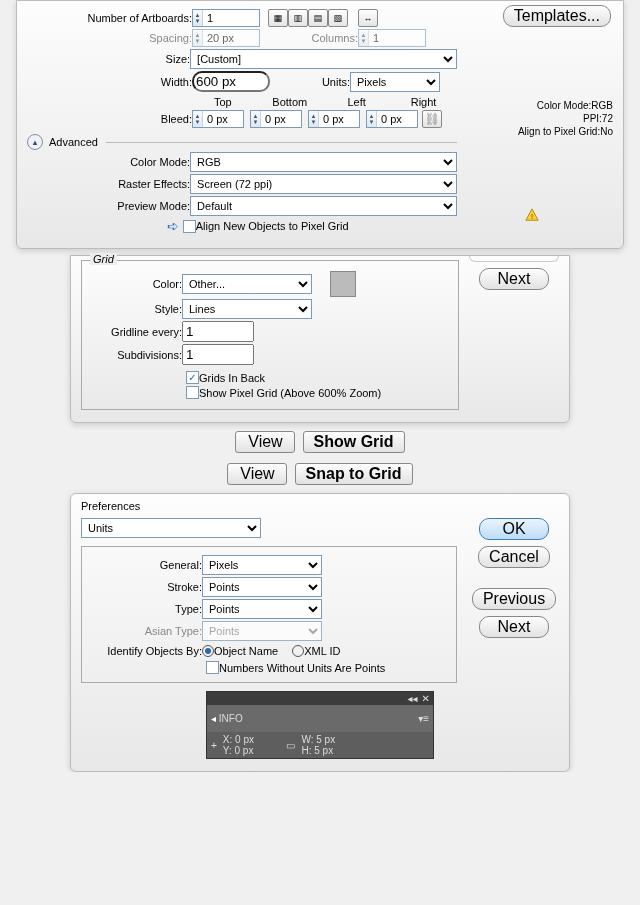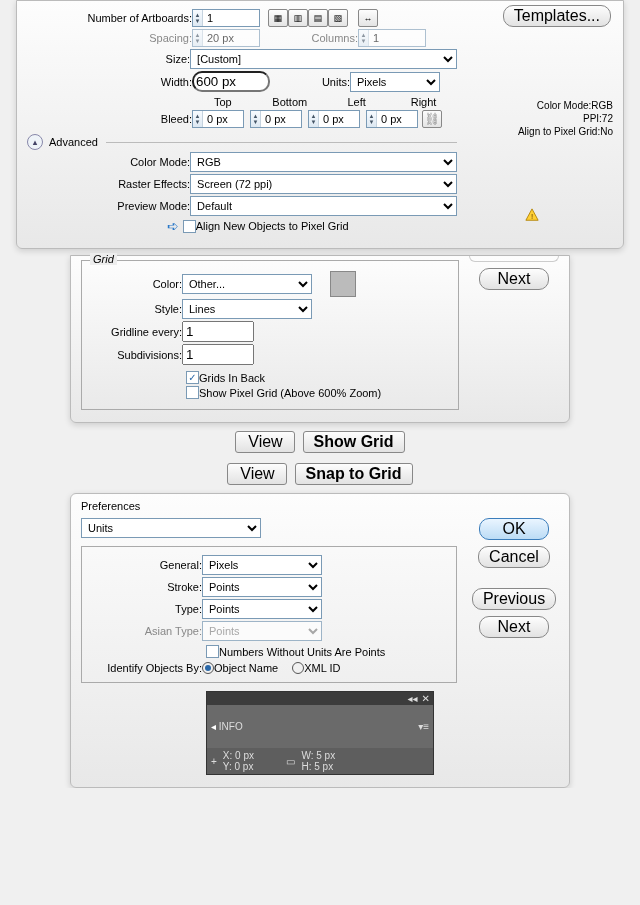--- a/index.html
+++ b/index.html
@@ -126,21 +126,21 @@
   .sideinfo { position:absolute; right:10px; top:98px; font-size:10px; text-align:right; line-height:13px; }
   .warn { position:absolute; right:84px; top:207px; width:14px;height:14px; }
   .warn svg { display:block; }
   .infopal {
     width:228px; margin: 8px auto 0 auto;
     border:1px solid #333; background:#5e5e5e; color:#ddd;
     font-size:10px;
   }
   .infopal .bar { background:#3c3c3c; display:flex; justify-content:flex-end; gap:4px; padding:1px 3px; }
   .infopal .bar span { cursor:pointer; }
-  .infopal .tabrow { background:#6a6a6a; padding:16px 4px; }
+  .infopal .tabrow { background:#6a6a6a; padding:8px 4px; }
   .infopal .body { display:flex; align-items:center; gap:6px; padding:2px 4px; }
   .linkicon { color:#888; font-size:12px; }
 </style>
 </head>
 <body>
 
 <div class="panel dlg1">
   <div style="position:absolute; right:12px; top:4px;">
     <span class="btn">Templates...</span>
   </div>
@@ -332,42 +332,42 @@
           <div class="lbl" style="width:110px">Stroke:</div>
           <select class="field" style="width:120px"><option>Points</option></select>
         </div>
         <div class="row">
           <div class="lbl" style="width:110px">Type:</div>
           <select class="field" style="width:120px"><option>Points</option></select>
         </div>
         <div class="row">
           <div class="lbl lbl-dim" style="width:110px">Asian Type:</div>
           <select class="field" style="width:120px;color:#888" disabled=""><option>Points</option></select>
-        </div>
-        <div class="row" style="margin-top:4px">
-          <div style="width:114px"></div>
-          <label class="chk">
-            <span class="chkbox"></span>
-            <span>Numbers Without Units Are Points</span>
-          </label>
         </div>
         <div class="row" style="margin-top:4px">
           <div class="lbl" style="width:110px">Identify Objects By:</div>
           <label class="chk">
             <span class="radiodot">
                 <span class="dot"></span>
               </span>
             <span>Object Name</span>
           </label>
           <div style="width:14px"></div>
           <label class="chk">
             <span class="radiodot"></span>
             <span>XML ID</span>
           </label>
         </div>
+        <div class="row" style="margin-top:4px">
+          <div style="width:114px"></div>
+          <label class="chk">
+            <span class="chkbox"></span>
+            <span>Numbers Without Units Are Points</span>
+          </label>
+        </div>
       </div>
     </div>
     <div style="width:90px;display:flex;flex-direction:column;gap:6px;align-items:center">
       <span class="btn btn-blue">OK</span>
       <span class="btn">Cancel</span>
       <div style="height:8px"></div>
       <span class="btn">Previous</span>
       <span class="btn">Next</span>
     </div>
   </div>

